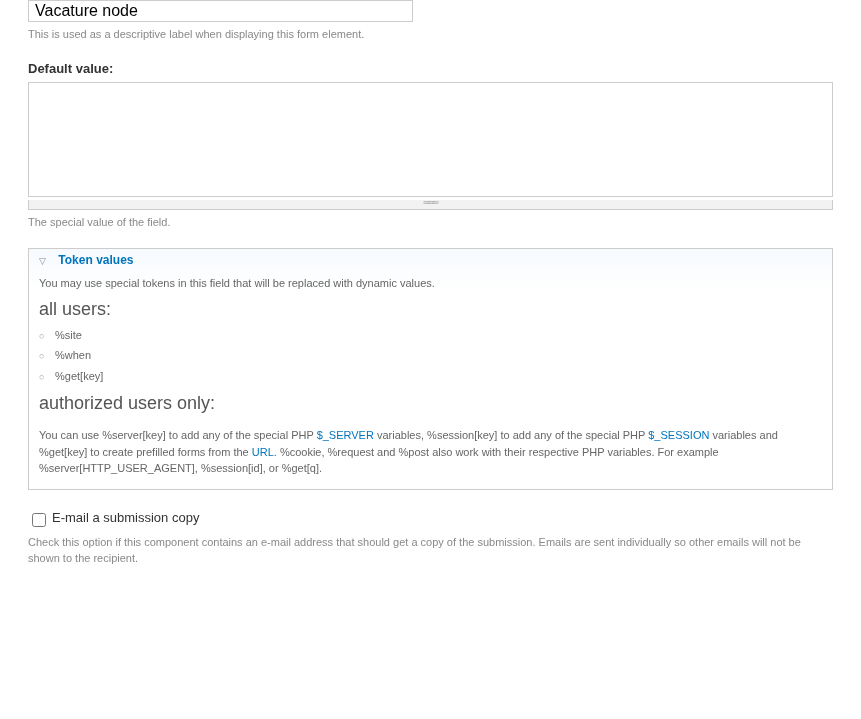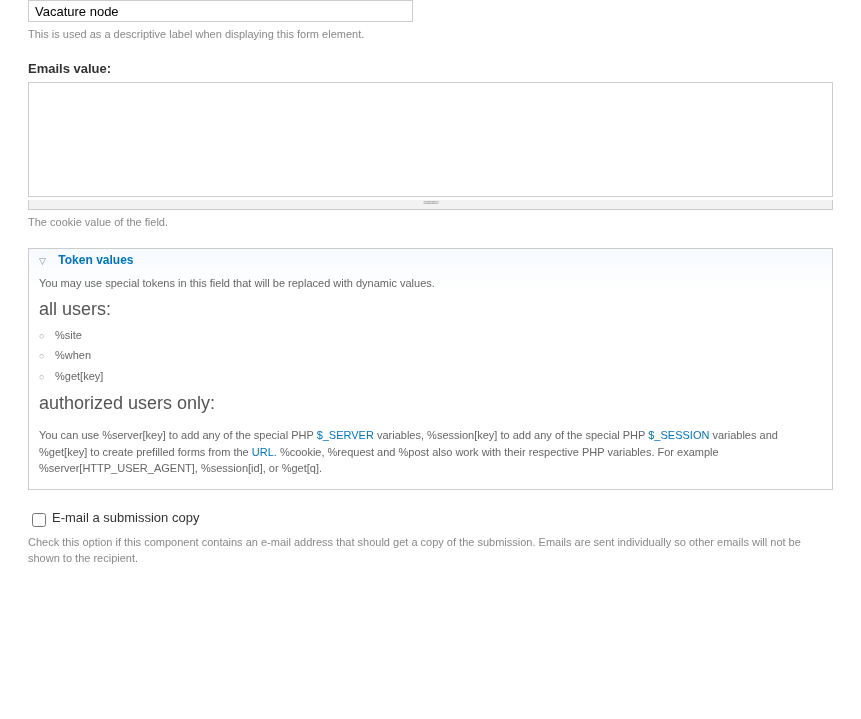--- a/index.html
+++ b/index.html
@@ -8,21 +8,21 @@
       font-size: 12px;
       color: #3b3b3b;
       margin: 0;
       padding: 0 28px 28px 28px;
       background: #fff;
     }
     .text-input {
       width: 385px;
       padding: 3px 6px;
       border: 1px solid #ccc;
-      font-size: 13px;
+      font-size: 16px;
       height: 22px;
       font-family: inherit;
     }
     .description {
       color: #898989;
       font-size: 11px;
       margin-top: 4px;
       line-height: 1.5;
     }
     .field-label {
@@ -109,24 +109,24 @@
     .checkbox-row label { font-size: 13px; color: #333; }
   </style>
 </head>
 <body>
 
 
 
 <input type="text" class="text-input" value="Vacature node" style="">
 <div class="description">This is used as a descriptive label when displaying this form element.</div>
 
-<label class="field-label">Emails value:</label>
+<label class="field-label">Default value:</label>
 <textarea class="textarea" style=""></textarea>
 <div class="resize-grip">═══</div>
-<div class="description">The cookie value of the field.</div>
+<div class="description">The special value of the field.</div>
 
 <div class="fieldset">
   <div class="fieldset-header">
     <span class="tri">▽</span>
     <a href="#">Token values</a>
   </div>
   <div class="fieldset-body">
     <div>You may use special tokens in this field that will be replaced with dynamic values.</div>
 
     <div class="token-grouphead">all users:</div>

